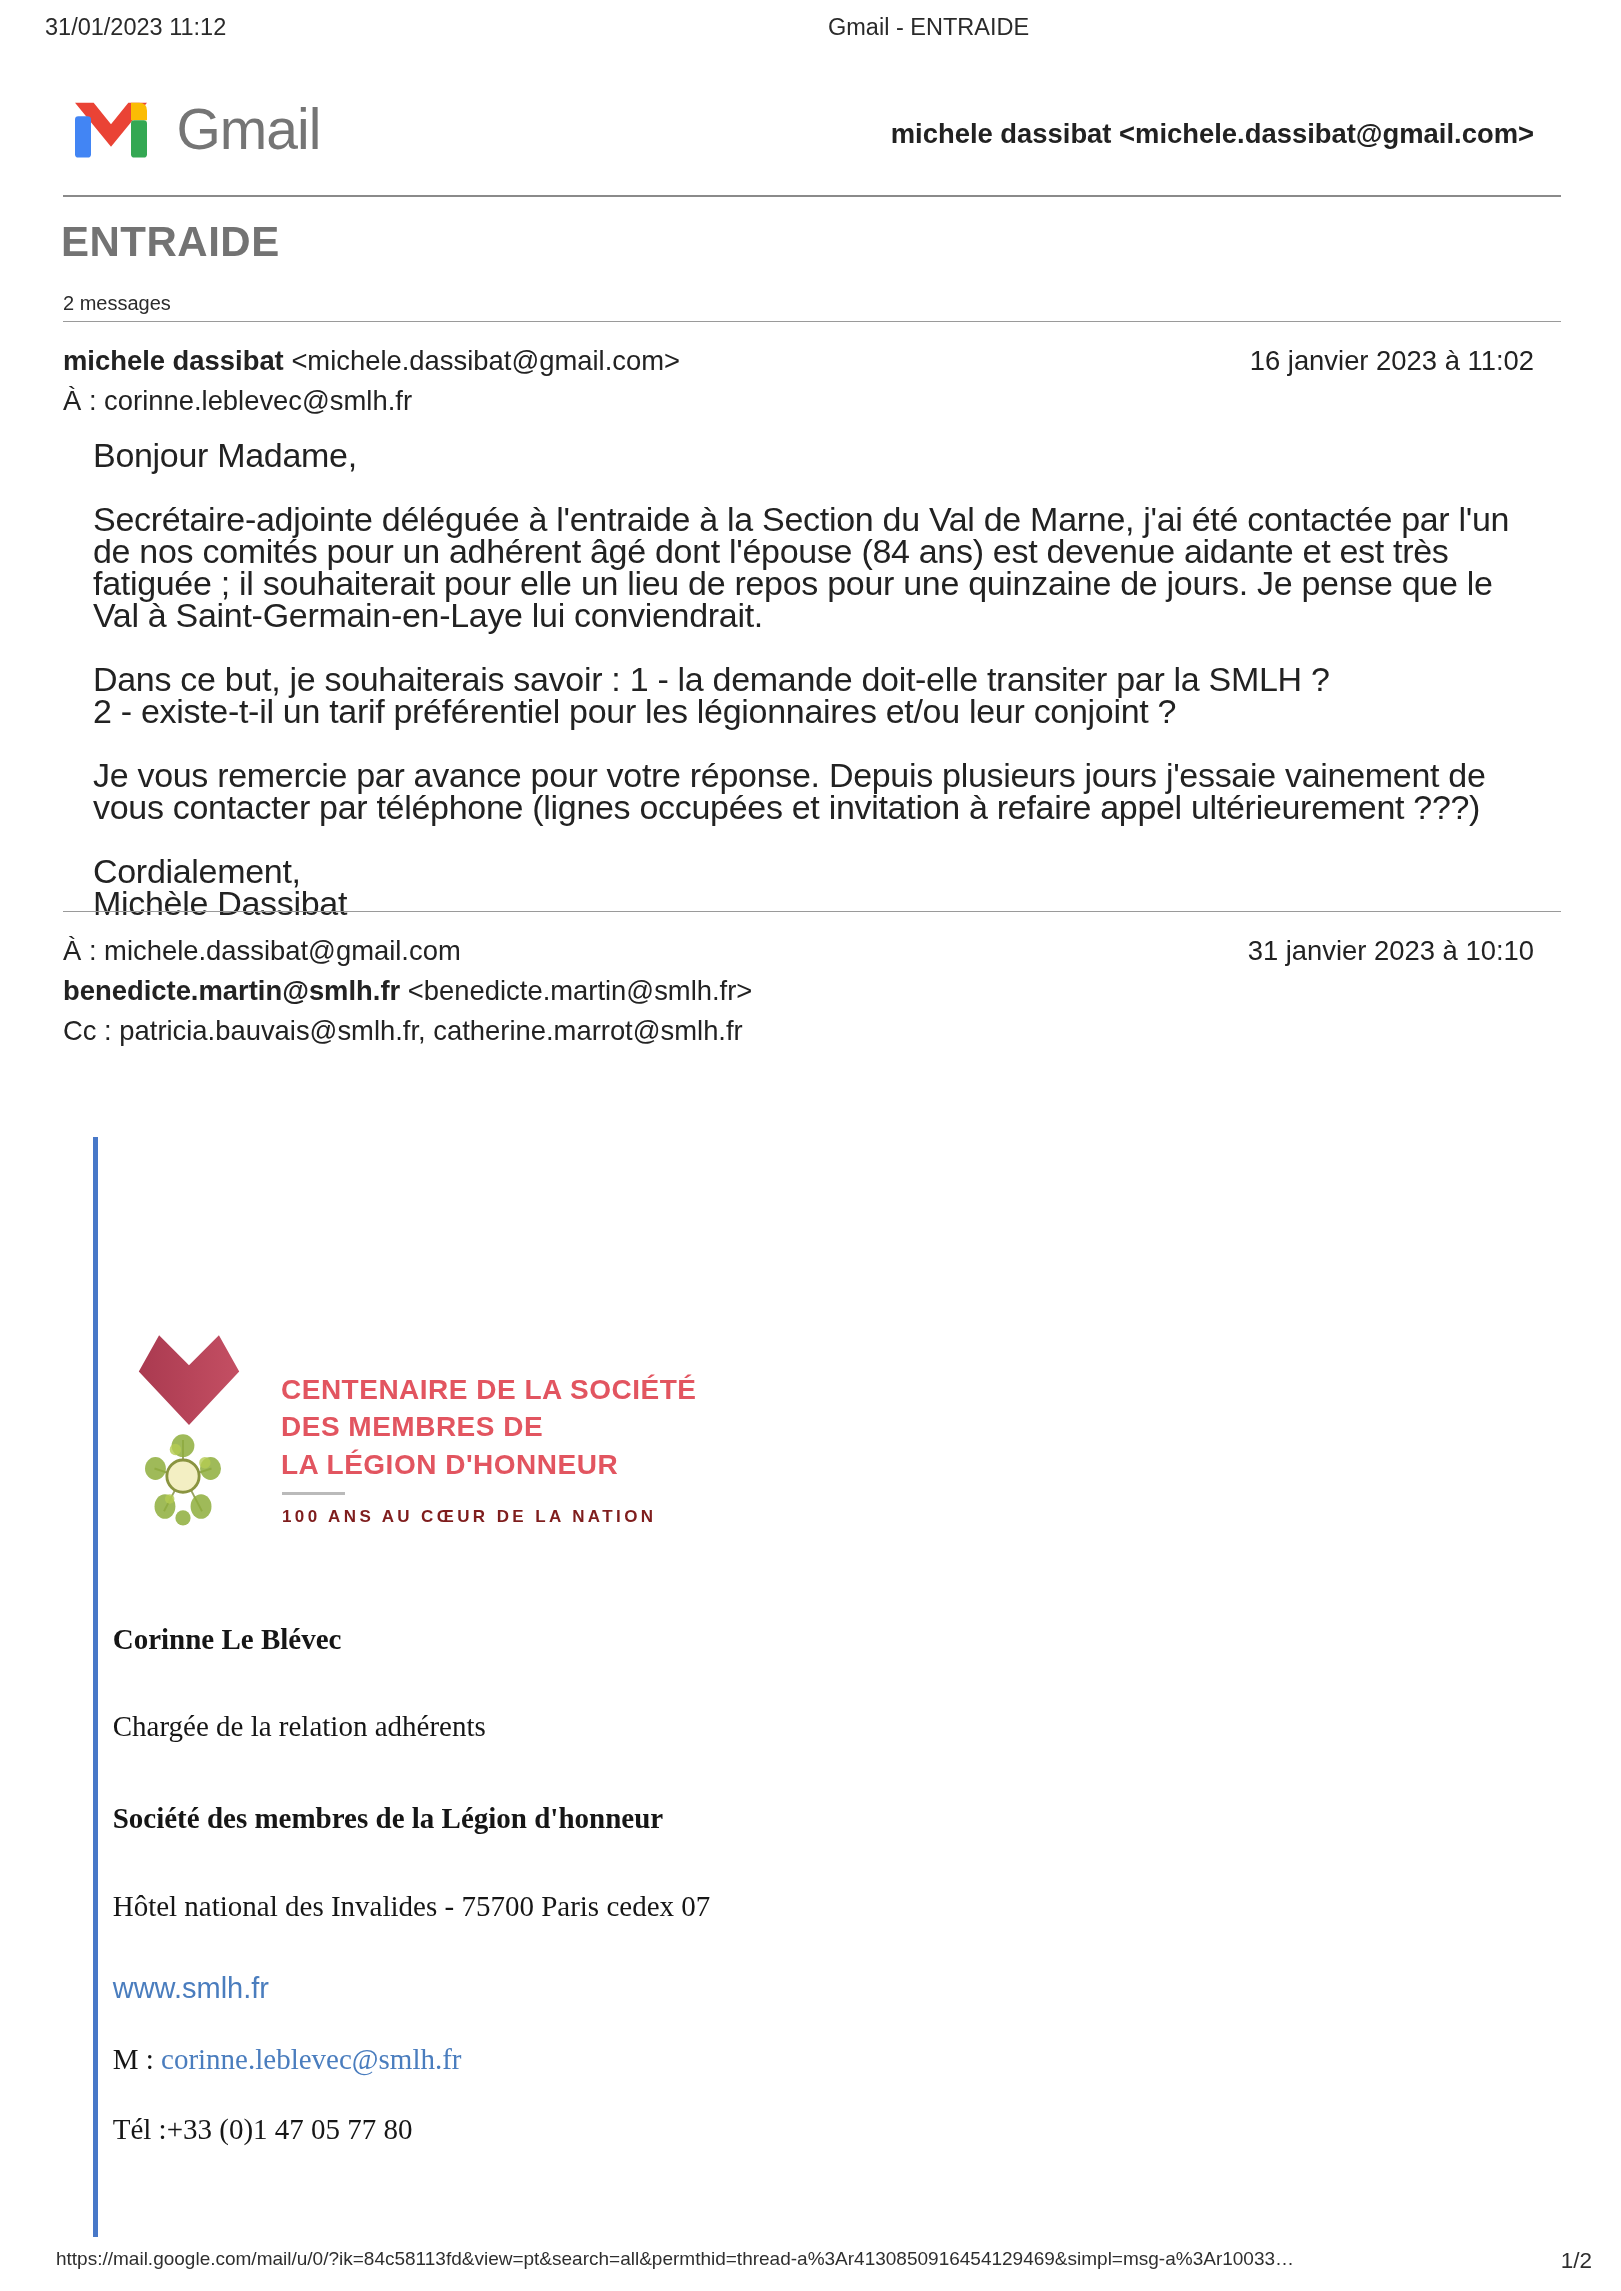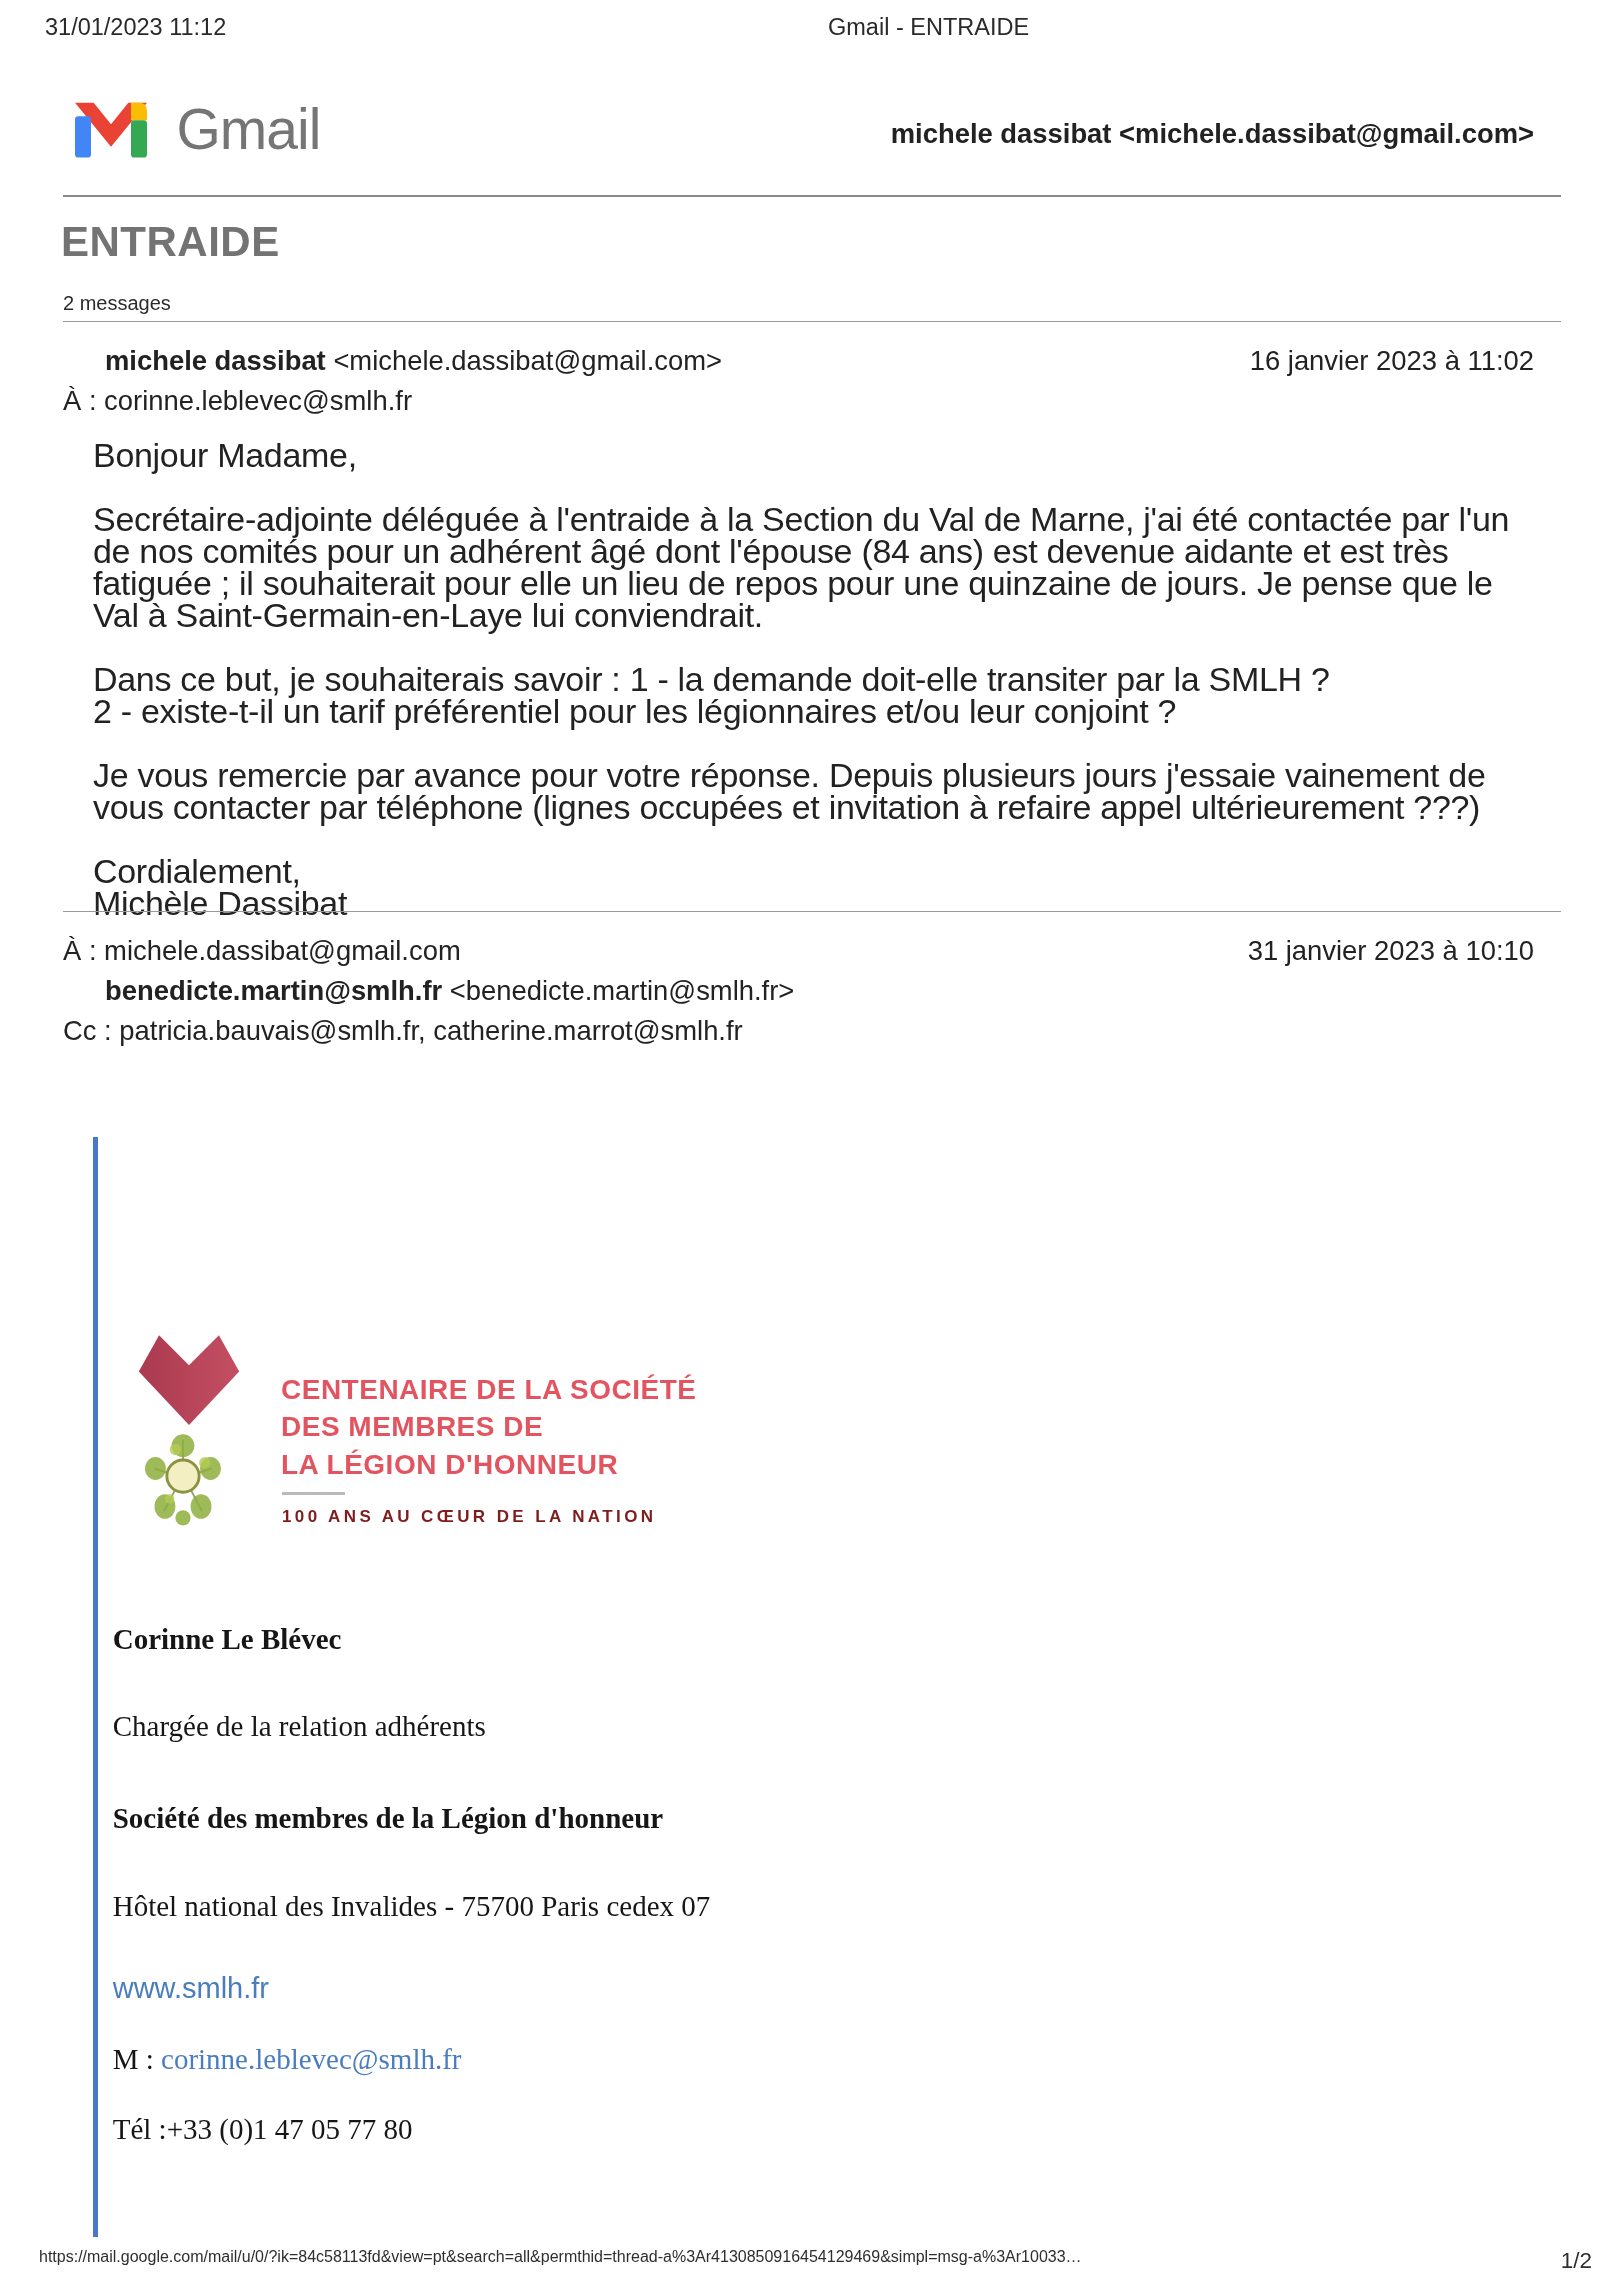--- a/index.html
+++ b/index.html
@@ -15,38 +15,38 @@
   
   .gmail-logo{top:96px;left:71px;display:flex;align-items:center;gap:25.5px;}
   .gmail-wordmark{font-size:57px;color:#757575;letter-spacing:-1px;}
   .account{top:118px;right:87px;font-size:27.4px;font-weight:bold;color:#222;}
   .rule{height:0;border:none;border-top:2px solid #8a8a8a;left:63px;width:1498px;margin:0;}
   .rule.thin{border-top-width:1px;border-top-color:#9a9a9a;}
   .subject{top:218px;left:61px;font-size:42px;font-weight:bold;color:#737373;letter-spacing:0.5px;}
   .count{top:292px;left:63px;font-size:20px;color:#2c2c2c;}
   
   .msg-head{left:63px;width:1470px;font-size:27.4px;line-height:40px;color:#222;}
-  .msg-head .sender{font-weight:bold;margin-left:42px;}
+  .msg-head .sender{font-weight:bold;}
   .msg-date{right:87px;font-size:27.4px;color:#222;}
   
   .body1{top:439px;left:93px;width:1446px;font-size:34px;line-height:32px;color:#222;letter-spacing:-0.3px;}
   .body1 p{margin:0;}
   .body1 p.gap{margin-top:32px;}
   .indent2{margin-left:451px;}
   .quote-intro{top:1078px;left:96px;font-size:27.4px;color:#222;}
   
   .quote{top:1137px;left:93px;width:1431px;height:1100px;border-left:5.9px solid #4878c8;}
   .smlh-line{font-weight:bold;color:#e25560;font-size:28px;line-height:35px;letter-spacing:0.5px;white-space:nowrap;}
   .smlh-dash{width:63px;height:2.9px;background:#a9a9a9;opacity:0.8;}
   .smlh-tagline{font-weight:bold;color:#7f1d1d;font-size:17px;letter-spacing:3.4px;white-space:nowrap;}
   .serif{font-family:"Liberation Serif",serif;font-size:29px;color:#161616;white-space:nowrap;}
   .serif.bold{font-weight:bold;}
   .link{color:#4a7dbe;font-size:29px;text-decoration:none;white-space:nowrap;}
   
-  .footer-url{top:2248px;left:39px;font-size:16px;color:#2e2e2e;}
+  .footer-url{top:2248px;left:56px;font-size:19px;color:#2e2e2e;}
   .footer-page{top:2248px;right:29px;font-size:22.5px;color:#2e2e2e;}
 </style>
 </head>
 <body>
 
 <div class="page">
 
   <div class="abs print-date">31/01/2023 11:12</div>
   <div class="abs print-title">Gmail - ENTRAIDE</div>
 

